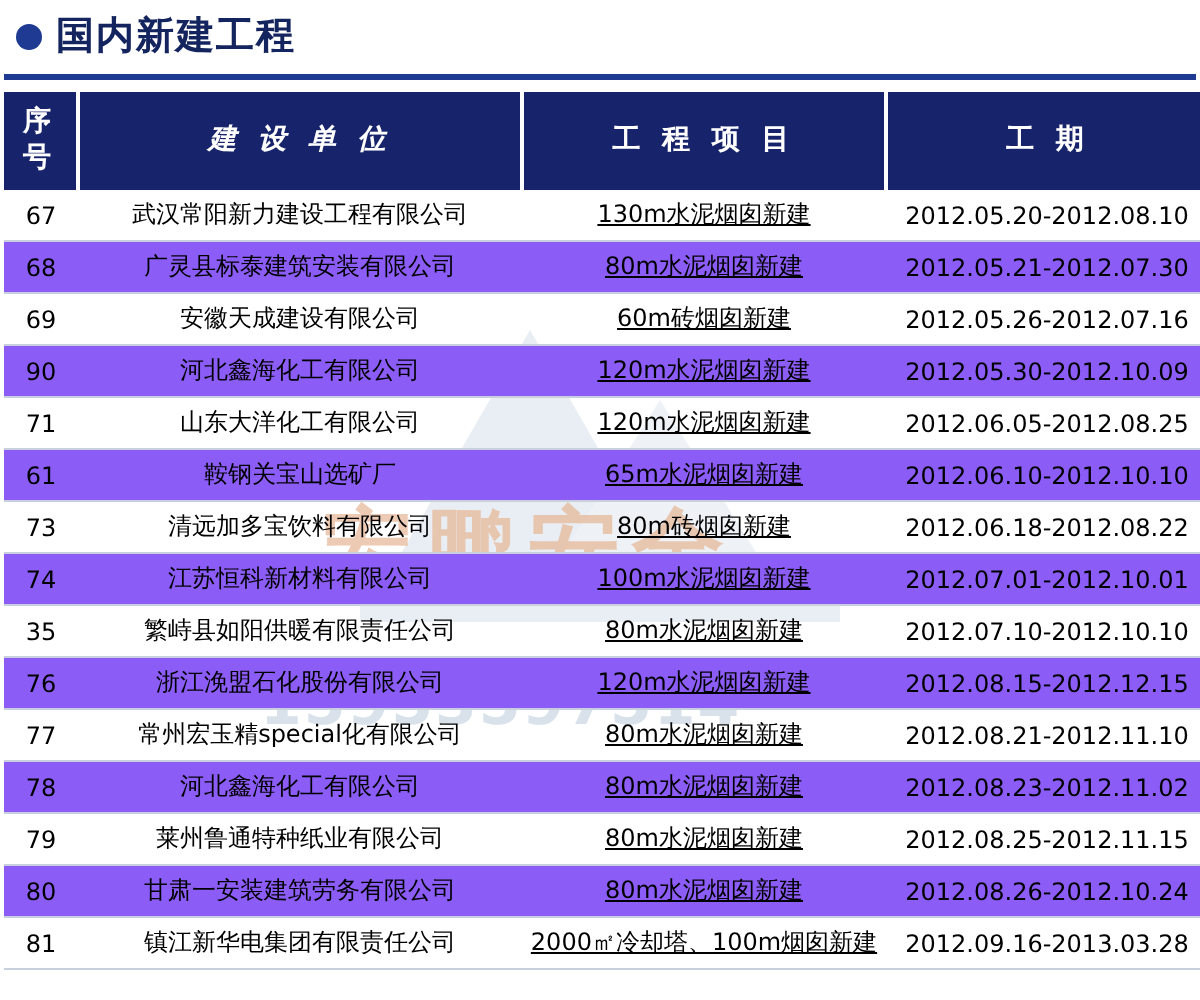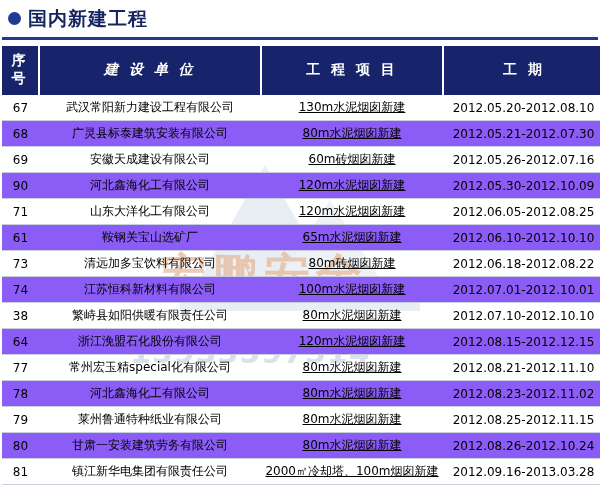--- a/index.html
+++ b/index.html
@@ -253,27 +253,27 @@
           <td class="c-proj">80m砖烟囱新建</td>
           <td class="c-date">2012.06.18-2012.08.22</td>
         </tr>
         <tr class="alt">
           <td class="c-no">74</td>
           <td class="c-unit">江苏恒科新材料有限公司</td>
           <td class="c-proj">100m水泥烟囱新建</td>
           <td class="c-date">2012.07.01-2012.10.01</td>
         </tr>
         <tr>
-          <td class="c-no">38</td>
+          <td class="c-no">35</td>
           <td class="c-unit">繁峙县如阳供暖有限责任公司</td>
           <td class="c-proj">80m水泥烟囱新建</td>
           <td class="c-date">2012.07.10-2012.10.10</td>
         </tr>
         <tr class="alt">
-          <td class="c-no">64</td>
+          <td class="c-no">76</td>
           <td class="c-unit">浙江浼盟石化股份有限公司</td>
           <td class="c-proj">120m水泥烟囱新建</td>
           <td class="c-date">2012.08.15-2012.12.15</td>
         </tr>
         <tr>
           <td class="c-no">77</td>
           <td class="c-unit">常州宏玉精special化有限公司</td>
           <td class="c-proj">80m水泥烟囱新建</td>
           <td class="c-date">2012.08.21-2012.11.10</td>
         </tr>

